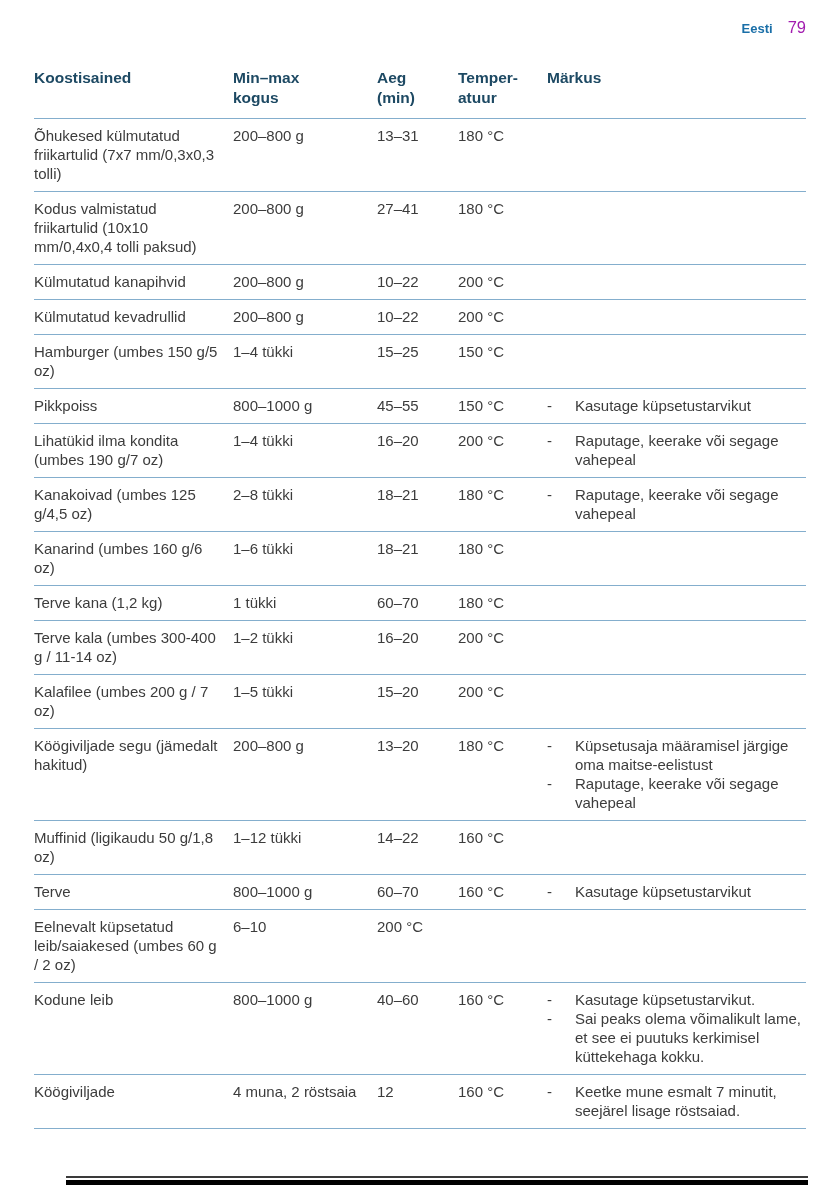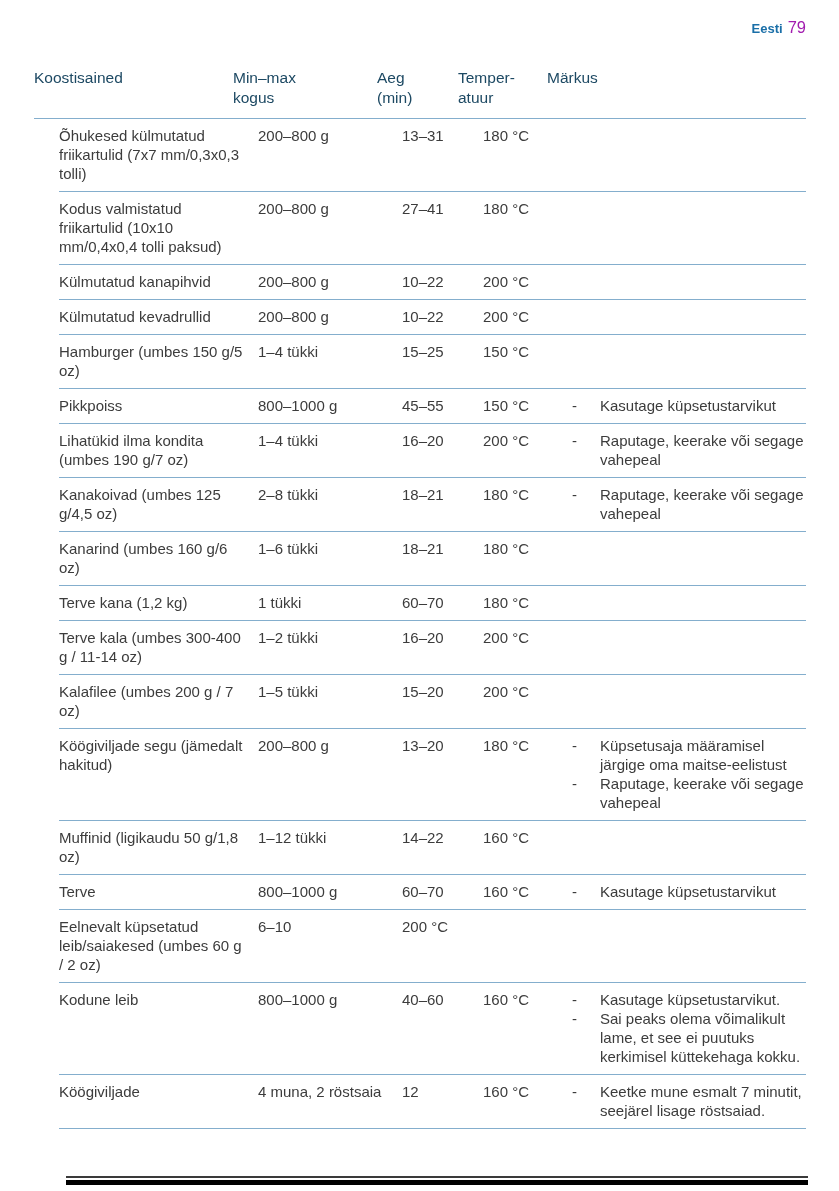--- a/index.html
+++ b/index.html
@@ -9,45 +9,45 @@
     font-family: "Liberation Sans", sans-serif;
     color: #3c3c3c;
     overflow: hidden;
   }
   .page { position: relative; width: 839px; height: 1191px; }
 
   
   .page-header {
     position: absolute;
     top: 18px; right: 33px;
-    display: flex; align-items: baseline; gap: 5px;
+    display: flex; align-items: baseline; gap: 15px;
   }
   .lang { color: #1a6fa8; font-weight: bold; font-size: 13px; }
   .pagenum { color: #a21caf; font-size: 16.5px; }
 
   
   .table {
     position: absolute;
     left: 34px; top: 66px;
     width: 772px;
   }
   .row {
     display: grid;
     grid-template-columns: 199px 144px 81px 89px 1fr;
     border-bottom: 1px solid #84aecd;
   }
   .thead { padding: 2px 0 10px 0; }
   .thead .cell {
     color: #1d4963;
-    font-weight: normal;
+    font-weight: bold;
     font-size: 15.5px;
     line-height: 20px;
     white-space: pre-line;
   }
-  .body-row { padding: 7px 0 8px 0; margin-left: 25px; }
+  .body-row { padding: 7px 0 8px 0; }
   .cell {
     font-size: 15px;
     line-height: 19px;
     padding-right: 10px;
   }
   .remarks-cell { padding-right: 0; }
   .remark { display: flex; }
   .remark-dash { width: 28px; flex: 0 0 28px; }
   .remark-text { flex: 1; }
 

